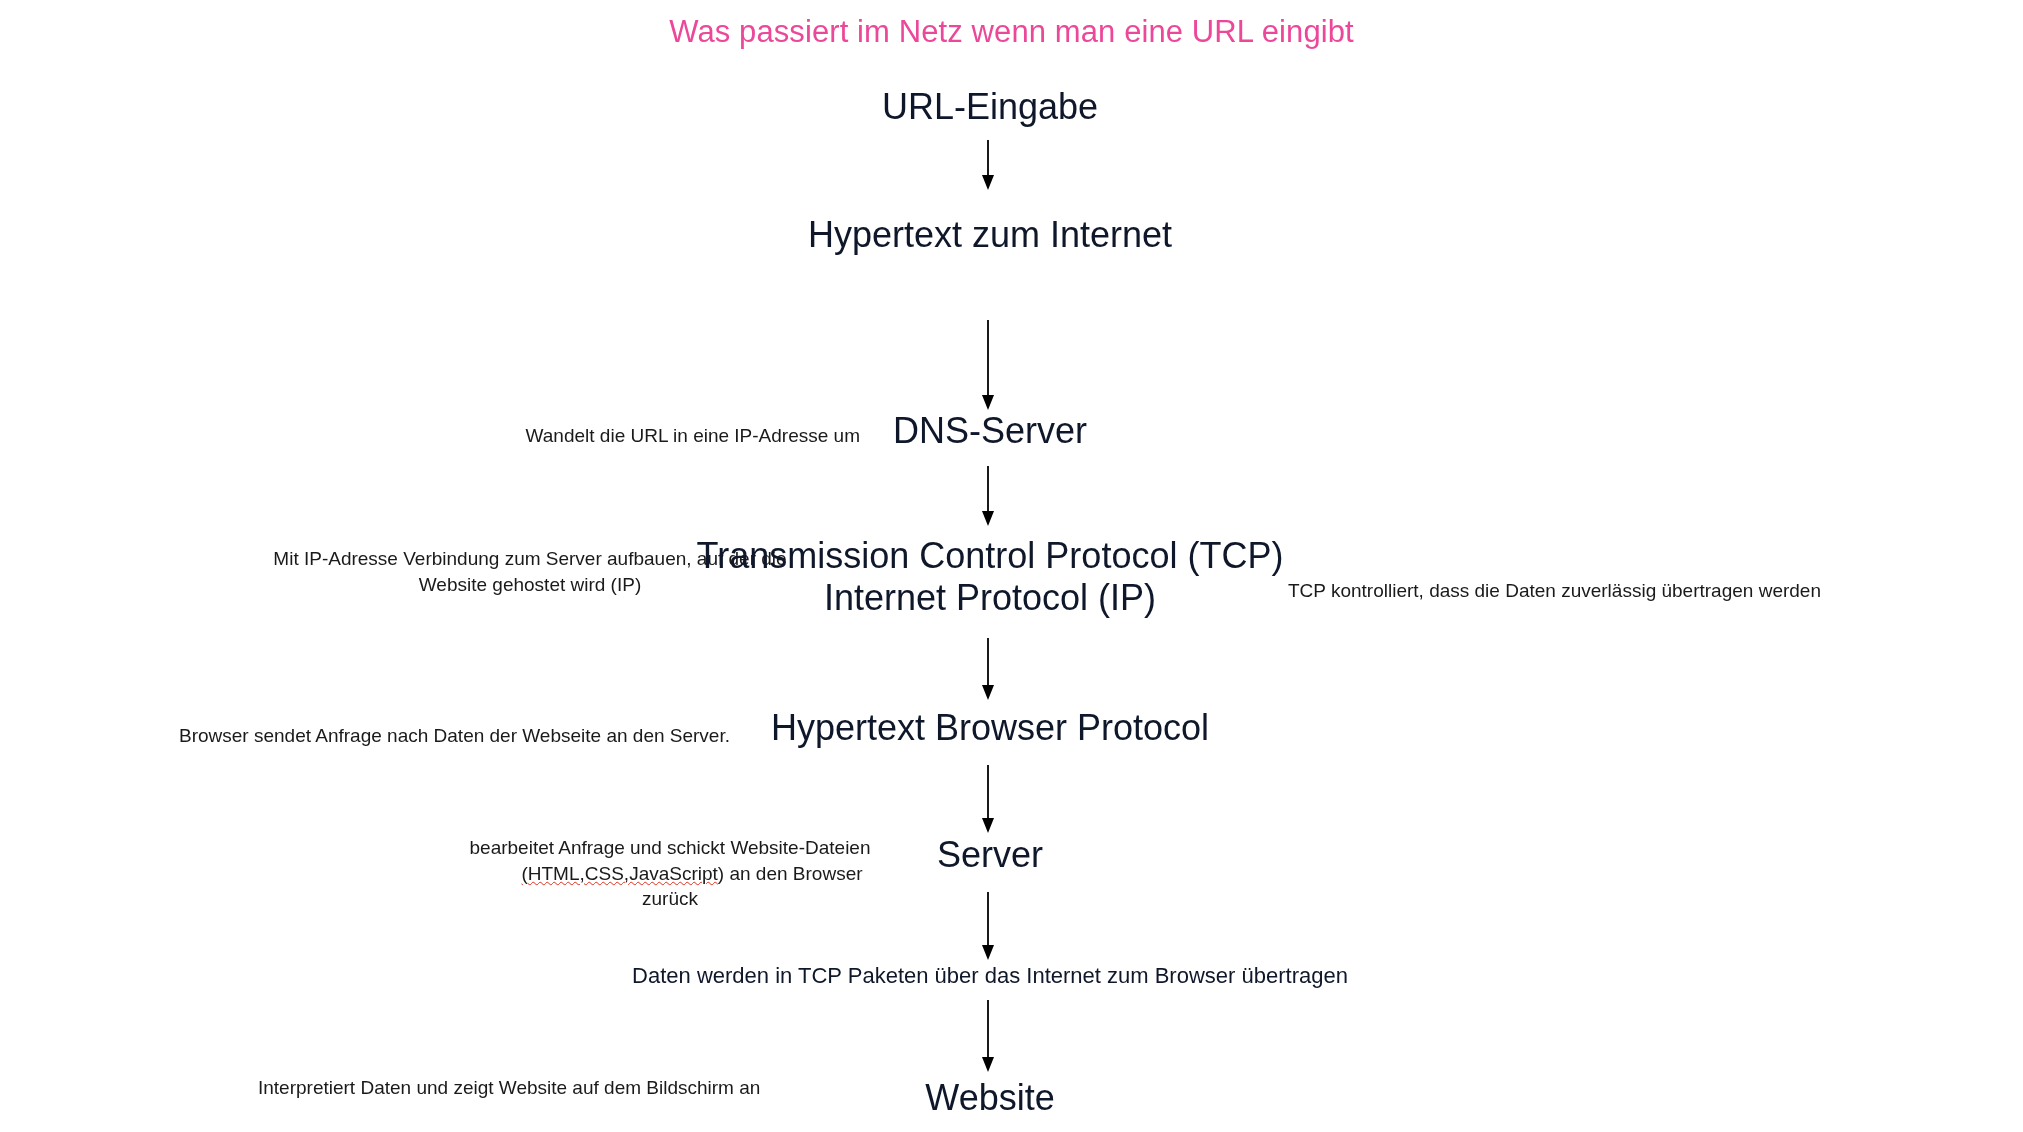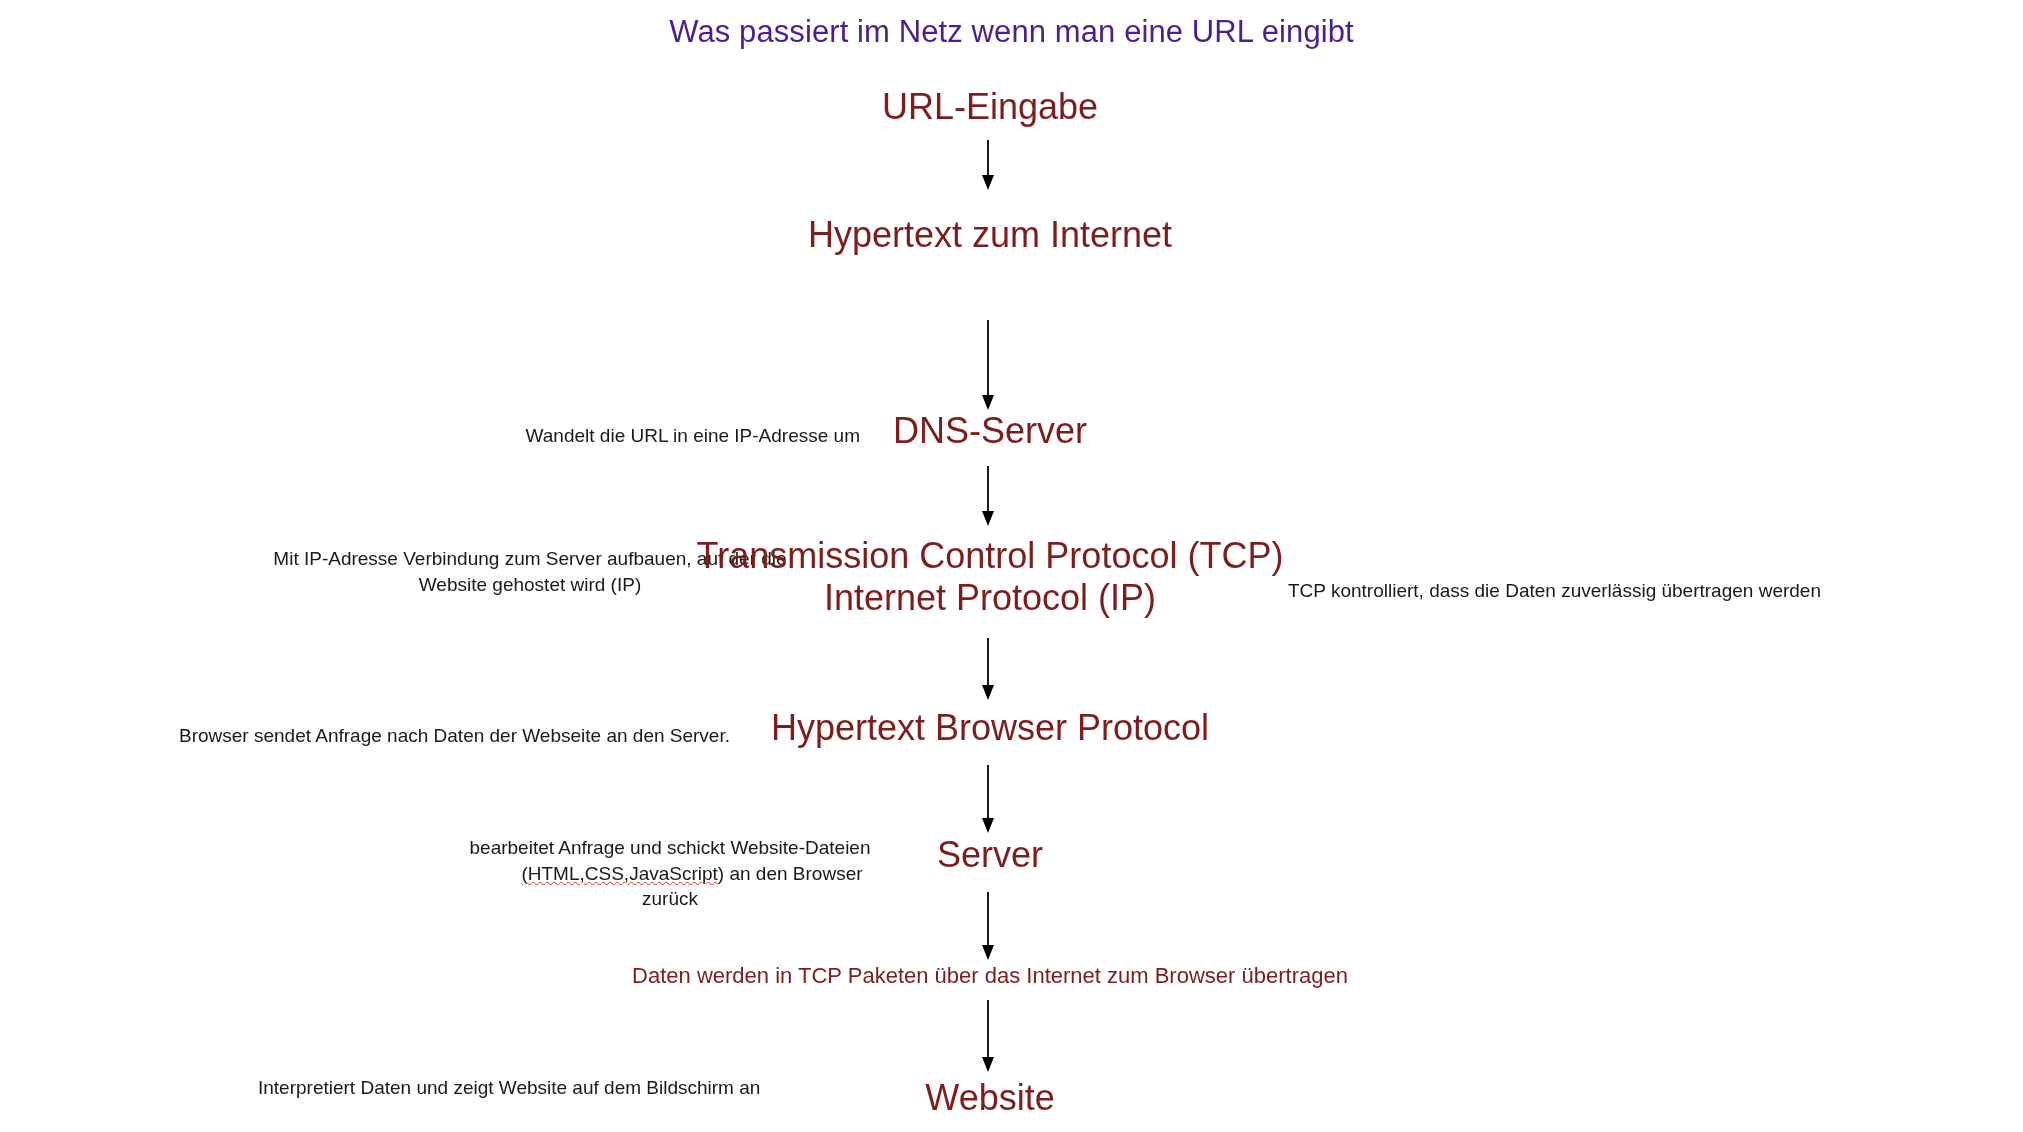--- a/index.html
+++ b/index.html
@@ -21,30 +21,30 @@
     overflow: hidden;
   }
 
   
   .chart-title {
     position: absolute;
     left: 0;
     width: 2023px;
     text-align: center;
     font-size: 31px;
-    color: #4c1d95;
+    color: #ec4899;
     letter-spacing: 0.1px;
     white-space: nowrap;
   }
 
   
   .node {
     position: absolute;
     text-align: center;
-    color: #7f1d1d;
+    color: #0f172a;
     line-height: 1.18;
     white-space: nowrap;
   }
   .node.big    { font-size: 36px; }
   .node.small  { font-size: 22px; }
 
   .node .node-line { display: block; }
 
   
   .annotation {

